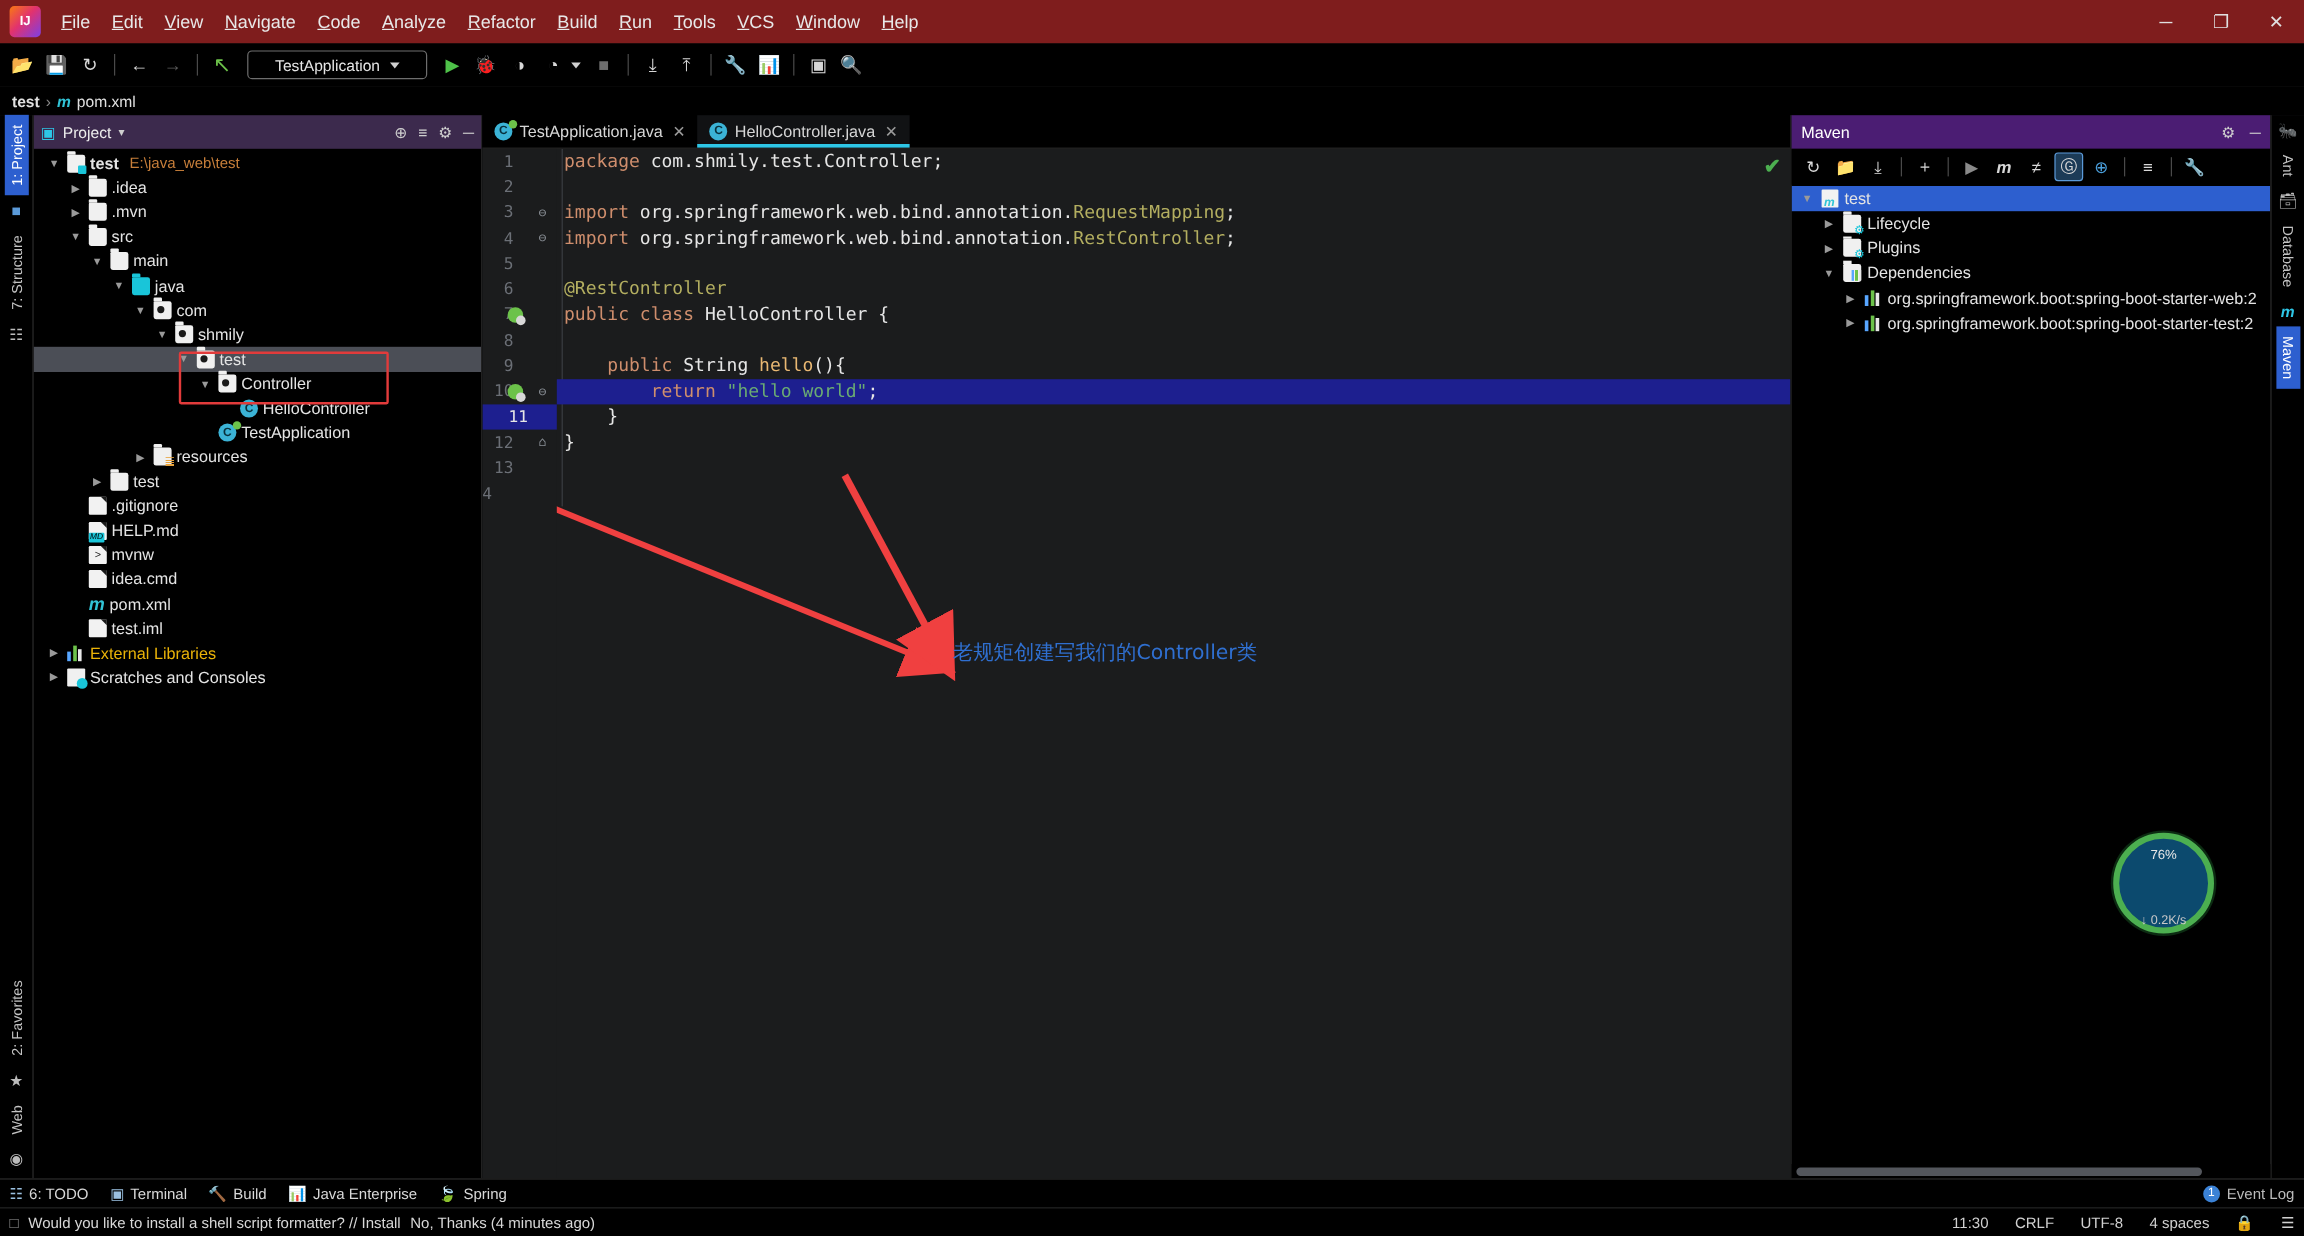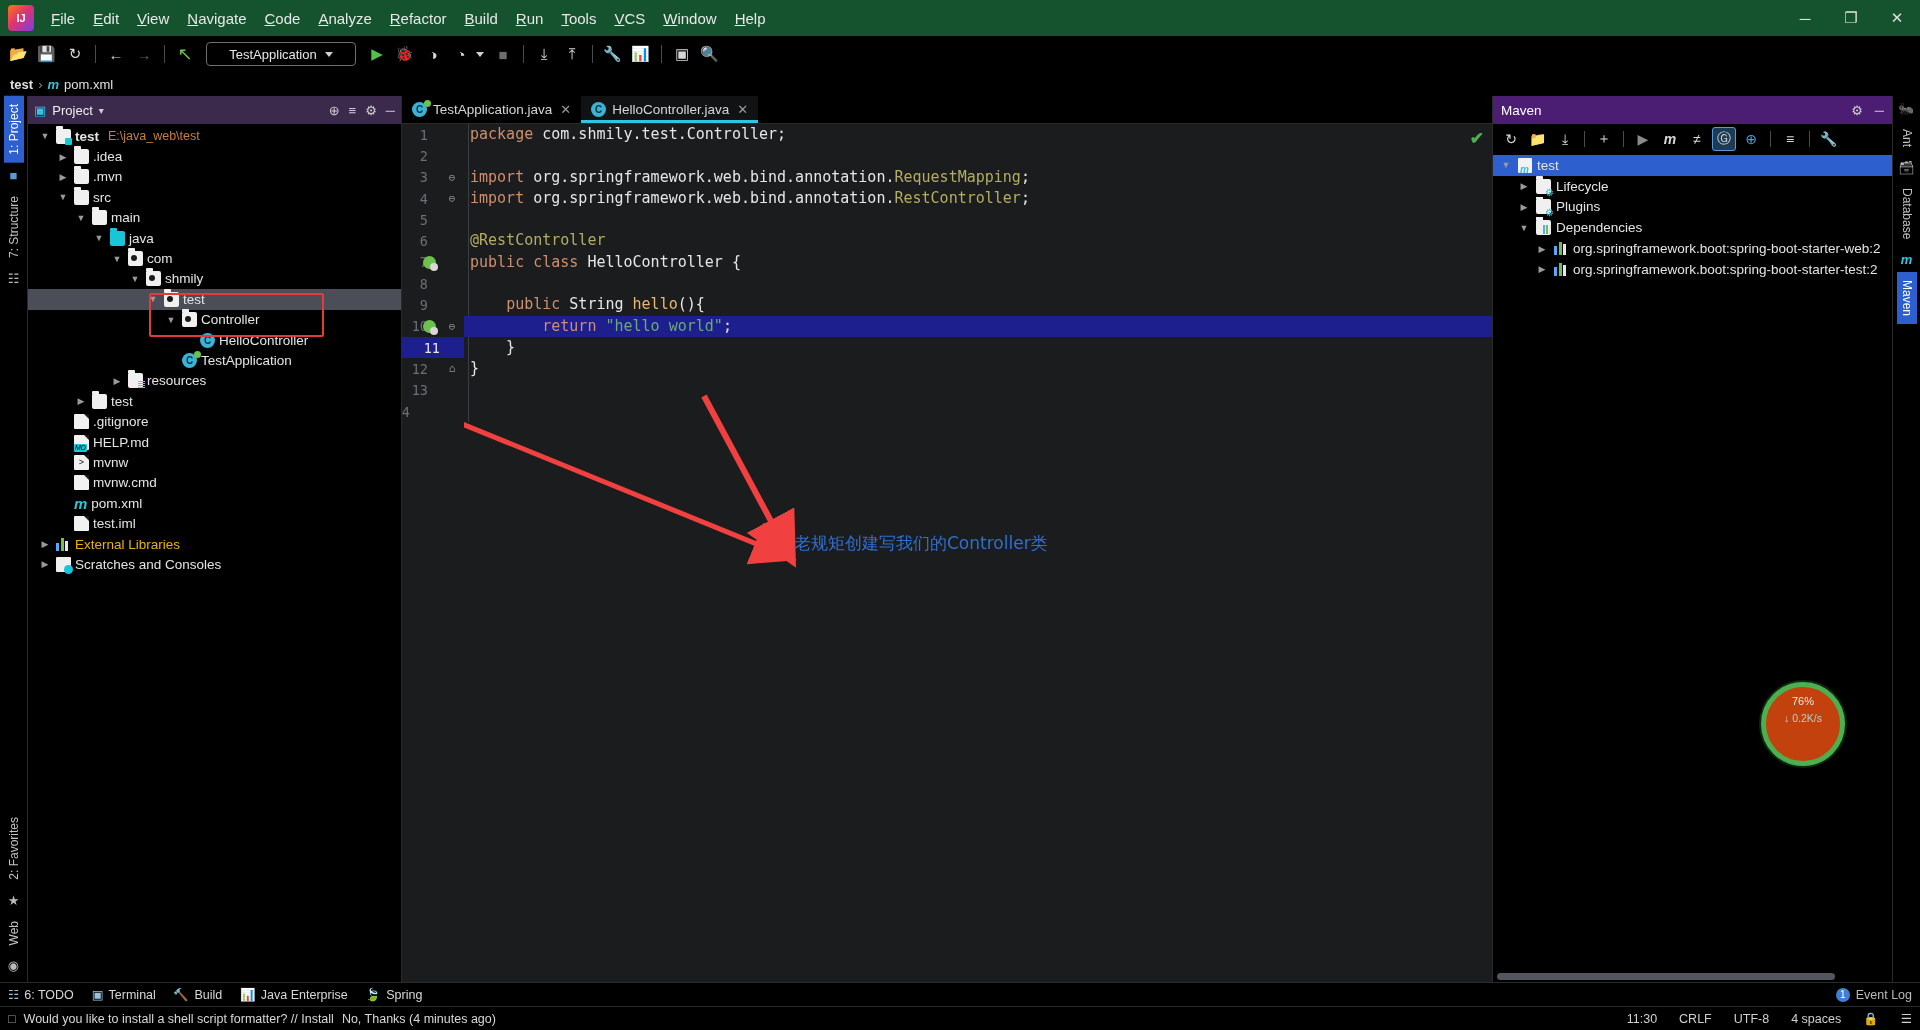--- a/index.html
+++ b/index.html
@@ -10,21 +10,21 @@
     overflow: hidden;
   }
   #app {
     position: relative; width: 1920px; height: 1030px;
     background: #1e1f22; color: #bbbbbb;
     display: flex; flex-direction: column;
   }
 
   
   .menubar {
-    height: 36px; background: #14532d; display: flex; align-items: center;
+    height: 36px; background: #7f1d1d; display: flex; align-items: center;
     flex: 0 0 36px; position: relative;
   }
   .ij-logo {
     width: 26px; height: 26px; margin: 0 8px 0 8px; flex: 0 0 26px;
     border-radius: 4px;
     background: linear-gradient(135deg,#f97a12 0%, #e2326e 45%, #7c3fe4 100%);
     position: relative;
   }
   .ij-logo::after {
     content: "IJ"; position: absolute; inset: 0; display: flex;
@@ -326,24 +326,24 @@
     flex-direction: column; align-items: center; border-left:1px solid #2a2a2a;
   }
   .rrail-tab {
     writing-mode: vertical-rl; font-size: 12px; color: #c4c4c4;
     padding: 8px 3px; white-space: nowrap;
   }
   .rrail-tab.active { background: #2d5fcf; color: #fff; }
 
   
   .net-widget {
-    position: absolute; right: 75px; bottom: 264px; width: 84px; height: 84px;
-    border-radius: 50%; background: #c2410c;
+    position: absolute; right: 75px; bottom: 252px; width: 84px; height: 84px;
+    border-radius: 50%; background: #0c4a6e;
     border: 5px solid #4caf50; display: flex; flex-direction: column;
-    align-items: center; justify-content: flex-start;
+    align-items: center; justify-content: space-between;
     box-shadow: 0 0 0 2px #0c2b12;
   }
   .net-pct { font-size: 20px; color: #e8e8e8; }
   .net-pct span { font-size: 11px; }
   .net-rate { font-size: 10.5px; color: #c8c8c8; margin-top: 2px; }
 
   
   .toolwin-bar {
     height: 24px; background: #000; display: flex; align-items: center;
     gap: 18px; padding: 0 8px; flex: 0 0 24px; font-size: 12.5px;
@@ -542,21 +542,21 @@
             <span class="nlabel">HELP.md</span>
           </div>
           <div class="node" style="padding-left: 28px;">
             <span class="twisty none">▶</span>
             <span class="ic ic-file" style="color: rgb(17, 17, 17); font-size: 9px; text-align: center; line-height: 15px;">&gt;</span>
             <span class="nlabel">mvnw</span>
           </div>
           <div class="node" style="padding-left: 28px;">
             <span class="twisty none">▶</span>
             <span class="ic ic-file"></span>
-            <span class="nlabel">mvnw.cmd</span>
+            <span class="nlabel">idea.cmd</span>
           </div>
           <div class="node" style="padding-left: 28px;">
             <span class="twisty none">▶</span>
             <span class="ic-m">m</span>
             <span class="nlabel">pom.xml</span>
           </div>
           <div class="node" style="padding-left: 28px;">
             <span class="twisty none">▶</span>
             <span class="ic ic-file"></span>
             <span class="nlabel">test.iml</span>

